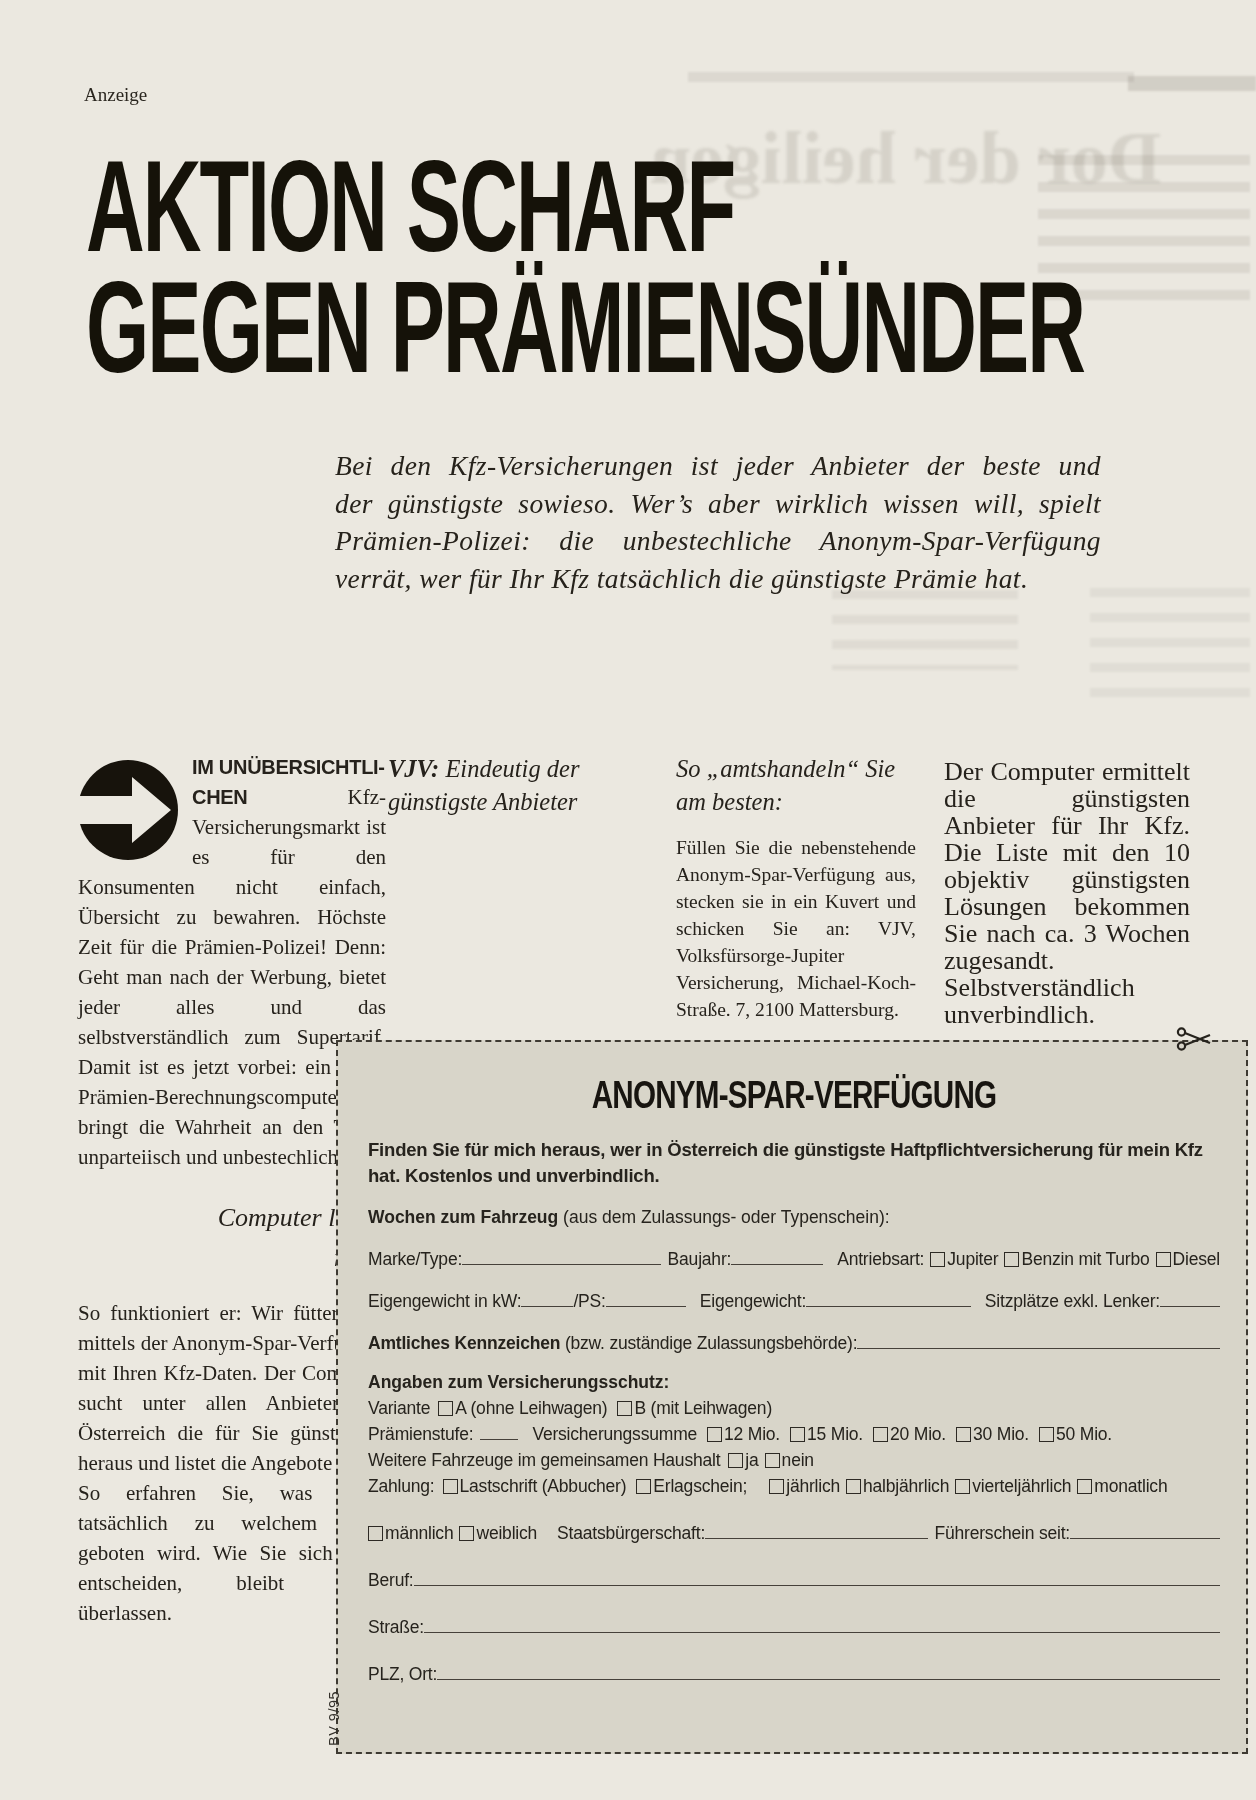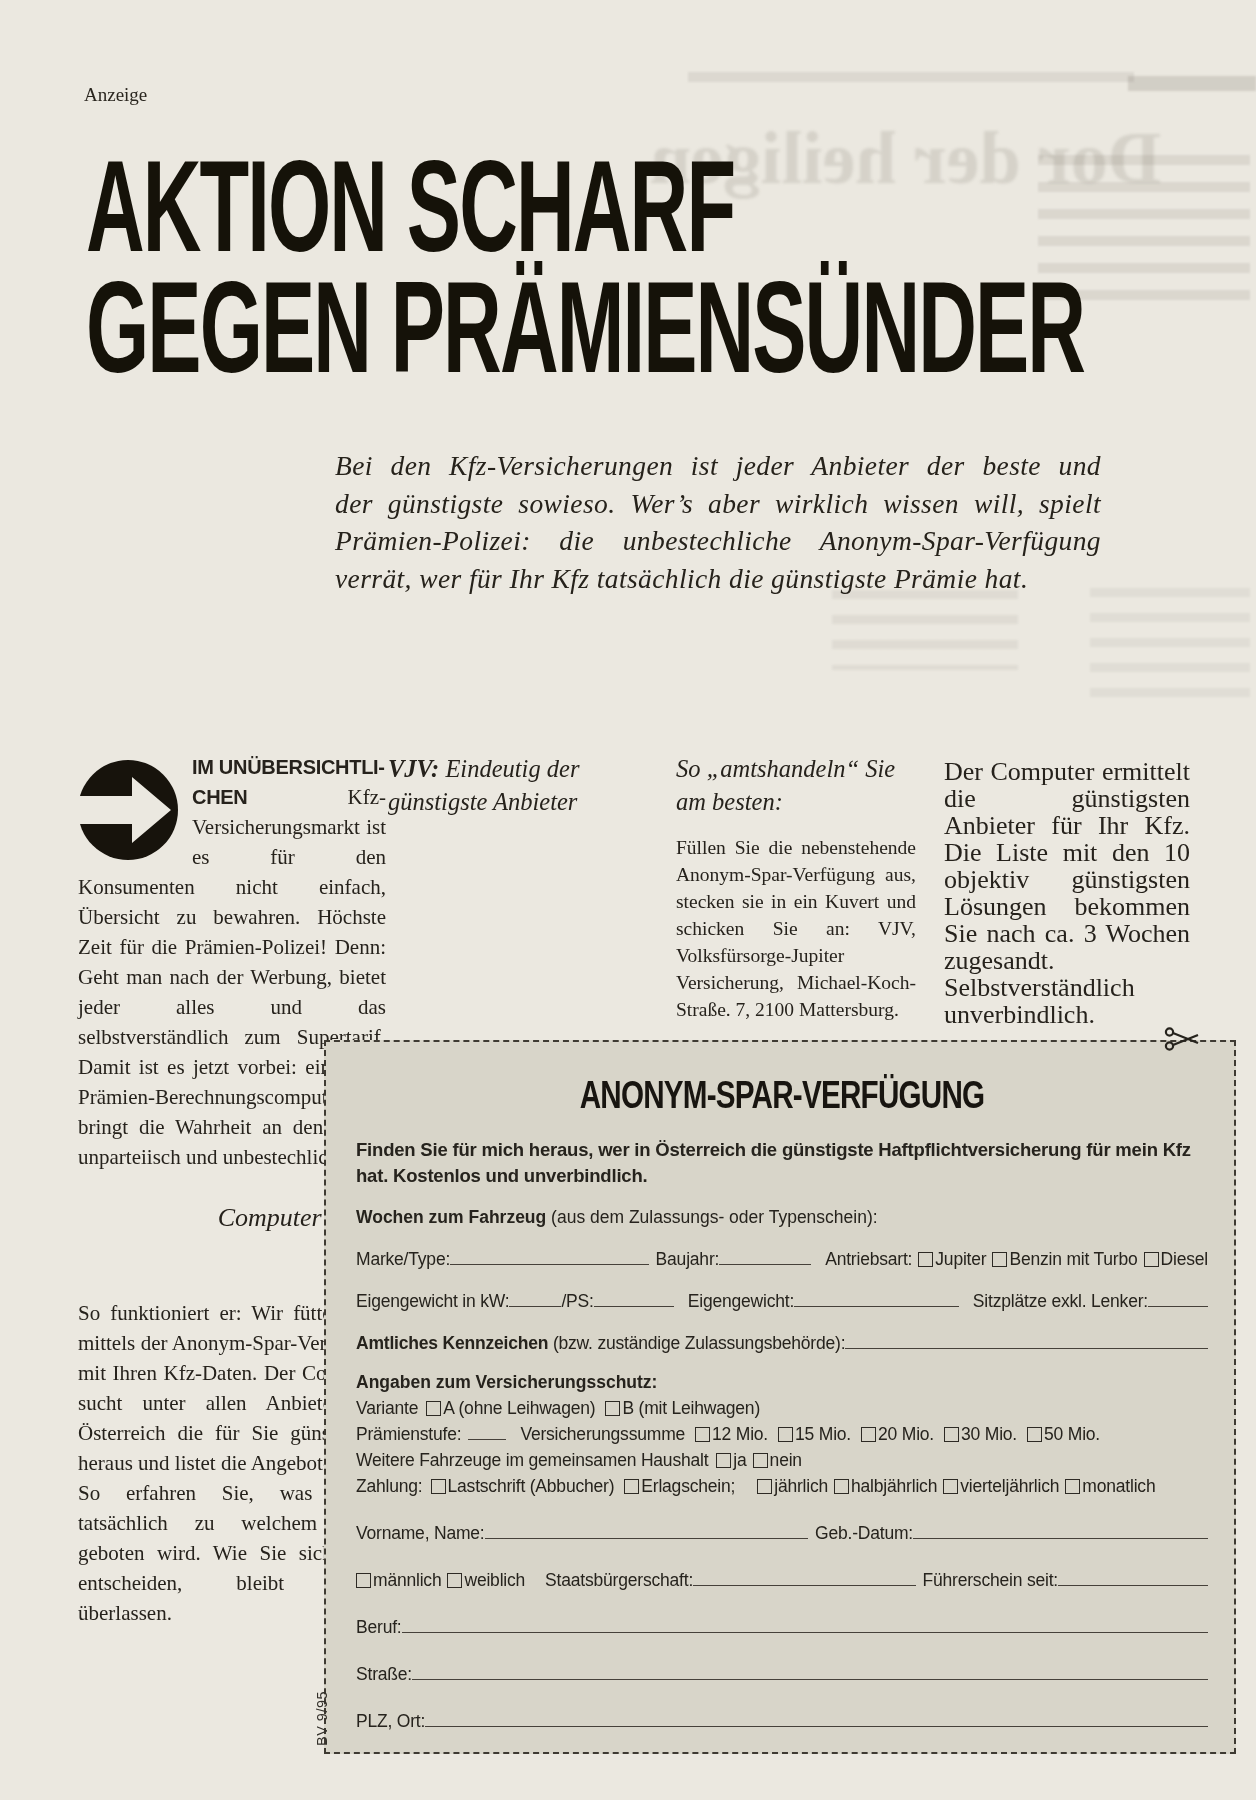--- a/index.html
+++ b/index.html
@@ -51,21 +51,21 @@
   .col-subhead{font-style:italic;font-size:26px;line-height:40px;margin:26px 0 20px 0 !important;text-align:right;}
   .col1 .p3{margin-top:0;}
   .col2{left:388px;top:752px;width:243px;font-size:19.5px;line-height:27px;}
   .col3{left:676px;top:752px;width:240px;font-size:19.5px;line-height:27px;}
   .col4{left:944px;top:758px;width:246px;font-size:26px;line-height:27px;}
   .col-head{font-style:italic;font-size:24.5px;line-height:33px;text-align:left;margin-bottom:16px !important;}
   .col-head b{font-weight:bold;}
 
   
   .coupon{
-    position:absolute;left:324px;top:1040px;width:912px;height:714px;box-sizing:border-box;
+    position:absolute;left:336px;top:1040px;width:912px;height:714px;box-sizing:border-box;
     background:#d8d5c9;border:2px dashed #3e3a32;
     padding:24px 26px 0 30px;
     font-family:"Liberation Sans",sans-serif;color:#26231d;
   }
   .scissors{position:absolute;top:-15px;right:32px;}
   .coupon-title{
     margin:8px 0 20px 0;text-align:center;font-weight:bold;font-size:38px;letter-spacing:-1px;
     color:#181510;transform:scaleX(.78);
   }
   .coupon-intro{font-weight:bold;font-size:18.5px;line-height:26px;margin-bottom:4px;letter-spacing:-.2px;}
@@ -271,26 +271,20 @@
       <span class="cbi tight">
           <span class="cb"></span>
           <span>vierteljährlich</span>
         </span>
       <span class="cbi tight">
           <span class="cb"></span>
           <span>monatlich</span>
         </span>
     </div>
 
-    <div class="frow mt-lg">
-      <span>Vorname, Name:</span>
-      <span class="bl grow"></span>
-      <span class="ml-sm">Geb.-Datum:</span>
-      <span class="bl" style="flex:0 0 295px;"></span>
-    </div>
 
     <div class="frow mt-lg">
       <span class="cbi nml">
           <span class="cb"></span>
           <span>männlich</span>
         </span>
       <span class="cbi tight">
           <span class="cb"></span>
           <span>weiblich</span>
         </span>

